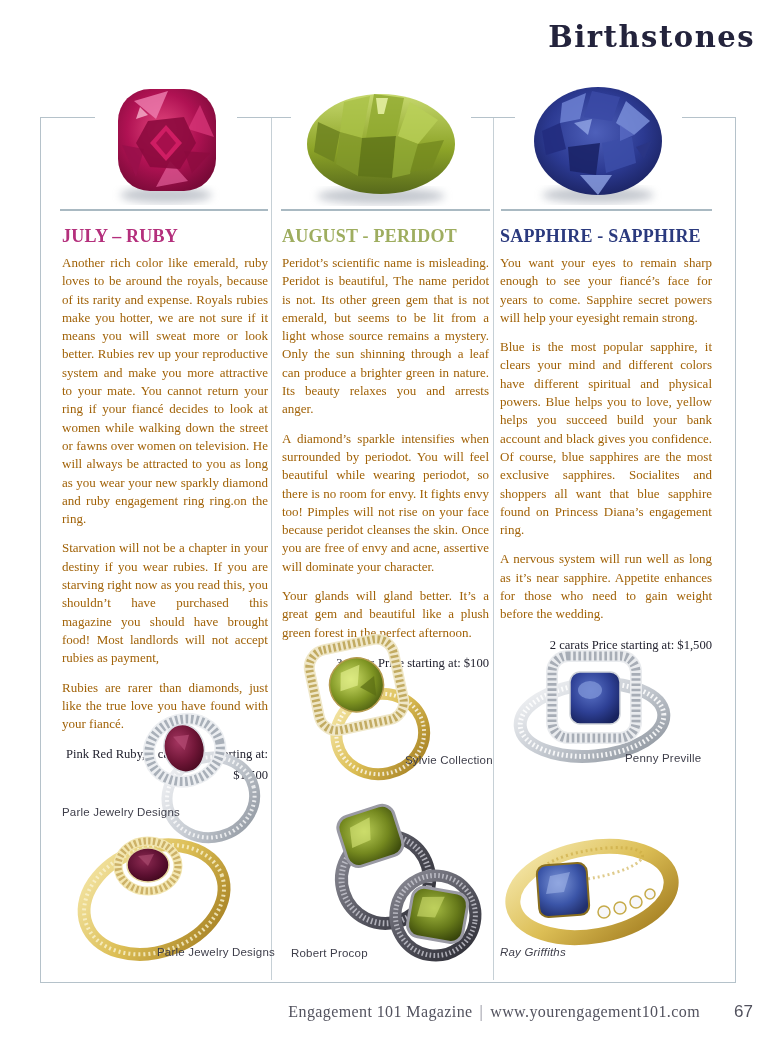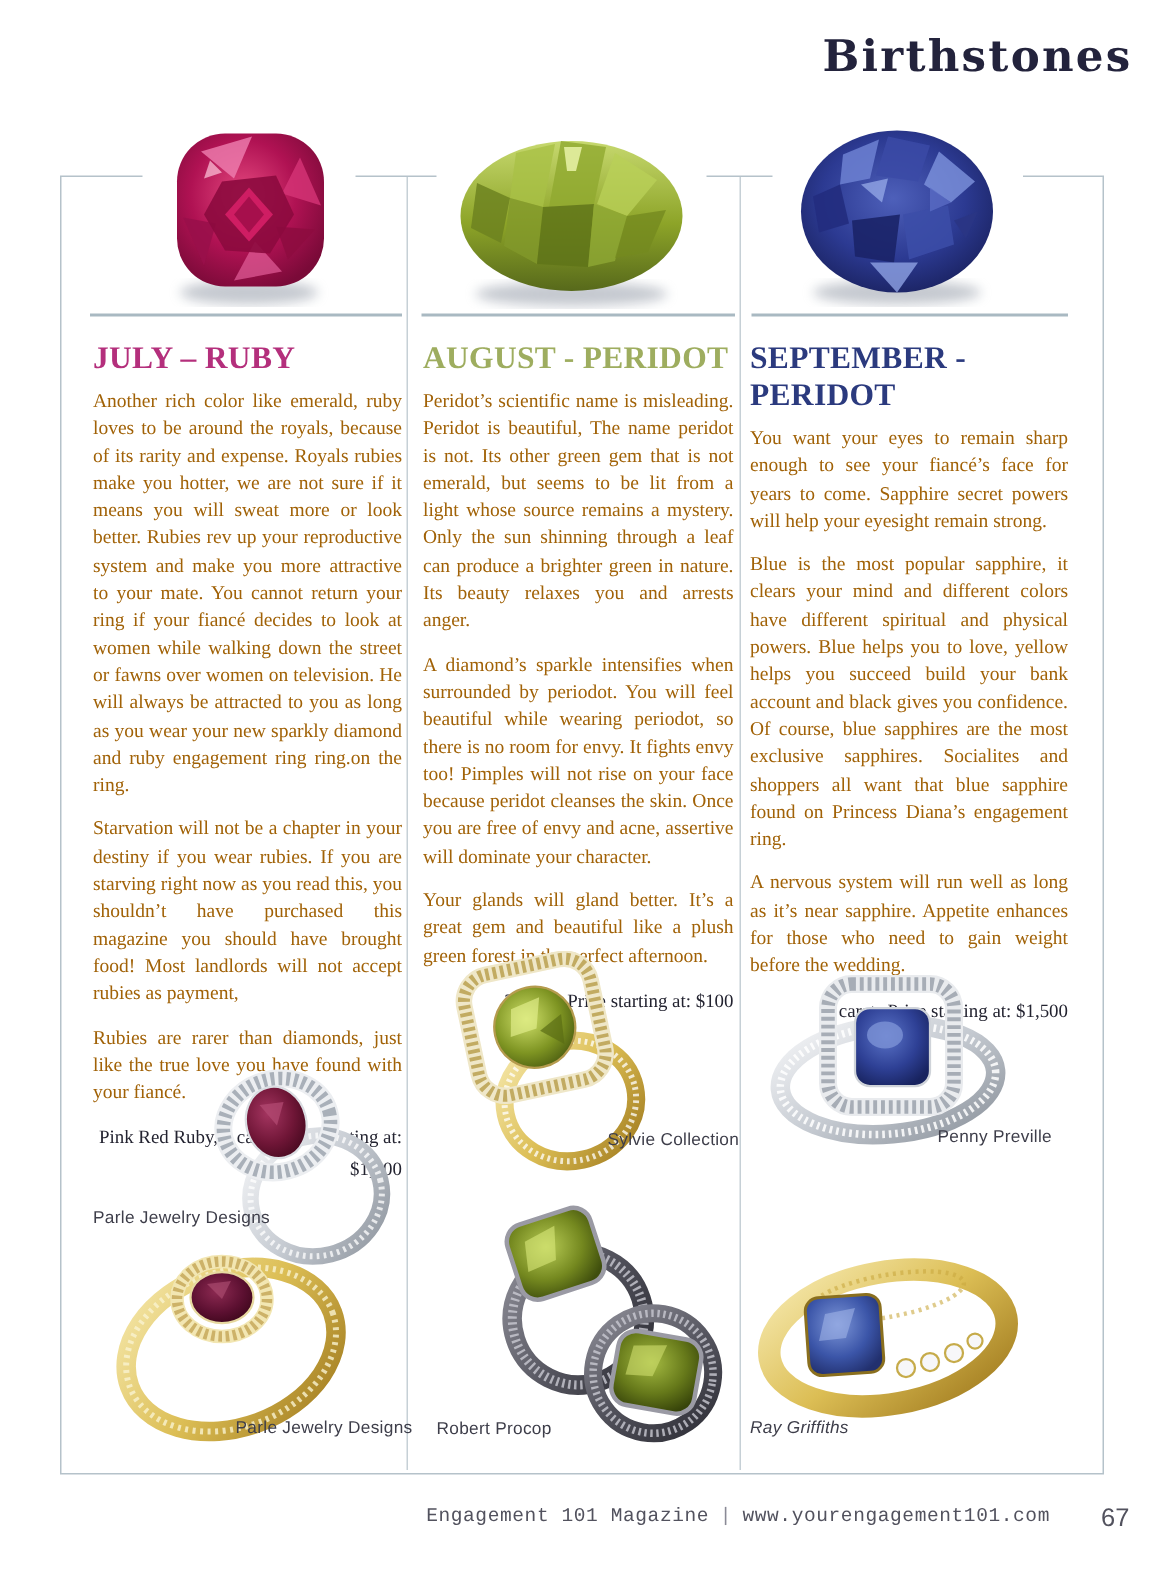--- a/index.html
+++ b/index.html
@@ -15,31 +15,31 @@
   .gem-rule{position:absolute;top:209px;height:2px;background:#a9b9c2;}
   .gr1{left:60px;width:208px}.gr2{left:281px;width:209px}.gr3{left:501px;width:211px}
 
   .gem-photo{position:absolute;background:#ffffff;display:flex;align-items:center;justify-content:center;}
   .g1{left:95px;top:84px;width:142px;height:124px}
   .g2{left:291px;top:87px;width:180px;height:121px}
   .g3{left:515px;top:82px;width:167px;height:126px}
 
   .col{position:absolute;top:226px;}
   .col1{left:62px;width:206px}.col2{left:282px;width:207px}.col3{left:500px;width:212px}
-  .heading{font-size:21px;font-weight:bold;letter-spacing:0.2px;margin:0 0 7px 0;}
+  .heading{font-size:18px;font-weight:bold;letter-spacing:0.2px;margin:0 0 7px 0;}
   .h-ruby{color:#b42f7c}.h-peridot{color:#9ead5f}.h-sapphire{color:#2b3a7e}
   .col p{margin:0 0 11px 0;font-size:13px;line-height:18.3px;text-align:justify;color:#a16207;}
   .col p.price{font-size:12.6px;line-height:21px;text-align:right;margin-top:4px;color:#232330;}
 
   .ring{position:absolute;}
   .credit{position:absolute;font-family:"Liberation Sans",sans-serif;font-size:11.5px;
     color:#3e3e4a;letter-spacing:0.2px;white-space:nowrap;}
 
-  .footer{position:absolute;top:1003px;right:75px;font-family:Liberation Mono, monospace;
-    font-size:13px;color:#52525e;letter-spacing:0.4px;}
+  .footer{position:absolute;top:1003px;right:75px;font-family:Liberation Serif, serif;
+    font-size:16px;color:#52525e;letter-spacing:0.4px;}
   .footer .sep{margin:0 7px;color:#8a8a96;}
   .pageno{position:absolute;top:1002px;right:22px;font-family:"Liberation Sans",sans-serif;
     font-size:17px;color:#52525e;}
 </style>
 </head>
 <body>
 
 <div class="masthead">Birthstones</div>
 
 <div class="frame"></div>
@@ -139,21 +139,21 @@
 
 <div class="col col2">
   <h2 class="heading h-peridot">AUGUST - PERIDOT</h2>
   <p>Peridot’s scientific name is misleading. Peridot is beautiful, The name peridot is not. Its other green gem that is not emerald, but seems to be lit from a light whose source remains a mystery. Only the sun shinning through a leaf can produce a brighter green in nature. Its beauty relaxes you and arrests anger.</p>
   <p>A diamond’s sparkle intensifies when surrounded by periodot. You will feel beautiful while wearing periodot, so there is no room for envy. It fights envy too! Pimples will not rise on your face because peridot cleanses the skin. Once you are free of envy and acne, assertive will dominate your character.</p>
   <p>Your glands will gland better. It’s a great gem and beautiful like a plush green forest in the perfect afternoon.</p>
   <p class="price">3 carats Price starting at: $100</p>
 </div>
 
 <div class="col col3">
-  <h2 class="heading h-sapphire">SEPTEMBER - PERIDOT</h2>
+  <h2 class="heading h-sapphire">SAPPHIRE - SAPPHIRE</h2>
   <p>You want your eyes to remain sharp enough to see your fiancé’s face for years to come. Sapphire secret powers will help your eyesight remain strong.</p>
   <p>Blue is the most popular sapphire, it clears your mind and different colors have different spiritual and physical powers. Blue helps you to love, yellow helps you succeed build your bank account and black gives you confidence. Of course, blue sapphires are the most exclusive sapphires. Socialites and shoppers all want that blue sapphire found on Princess Diana’s engagement ring.</p>
   <p>A nervous system will run well as long as it’s near sapphire. Appetite enhances for those who need to gain weight before the wedding.</p>
   <p class="price">2 carats Price starting at: $1,500</p>
 </div>
 
 <div class="ring" style="left:125px;top:700px;">
   <svg width="145" height="150" viewBox="0 0 145 150">
     <defs>
       <linearGradient id="silA" x1="0" y1="0" x2="1" y2="1">

